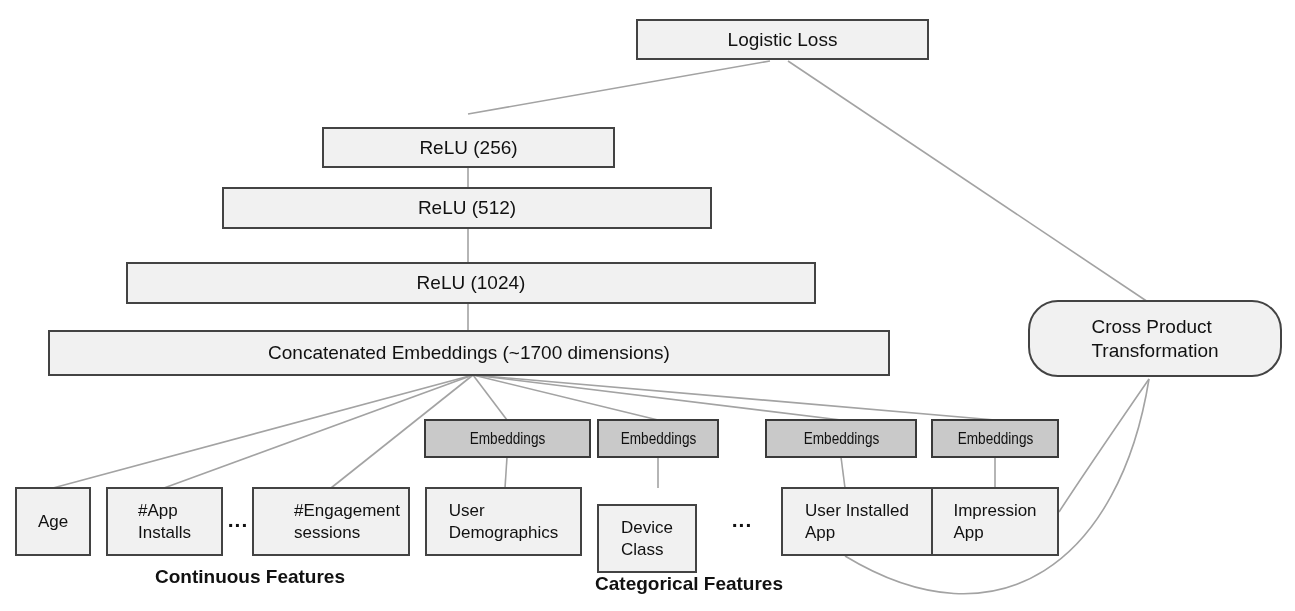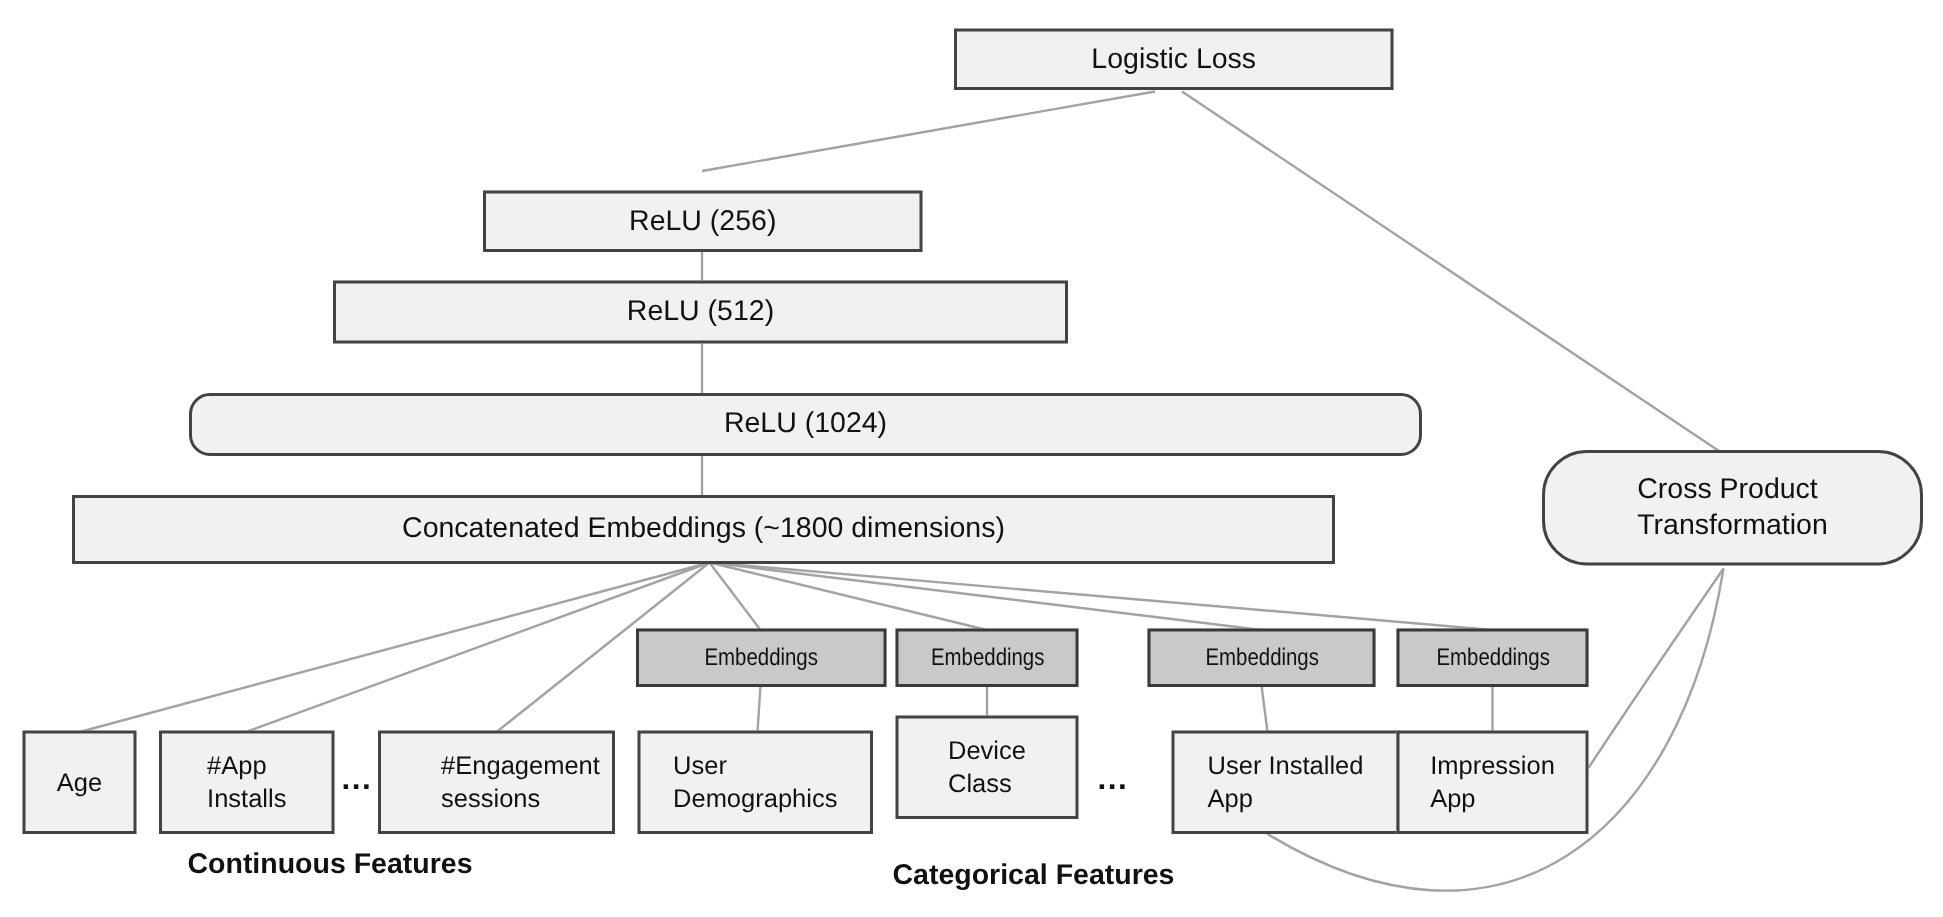--- a/index.html
+++ b/index.html
@@ -69,37 +69,37 @@
     text-align: center;
     display: flex;
     align-items: center;
     justify-content: center;
   }
 
   
   .n-logistic      { left: 636px; top: 19px;  width: 293px; height: 41px; }
   .n-relu256       { left: 322px; top: 113px; width: 293px; height: 41px; margin-top: 14px; }
   .n-relu512       { left: 222px; top: 187px; width: 490px; height: 42px; }
-  .n-relu1024      { left: 126px; top: 262px; width: 822px; height: 42px; border-radius: 14px; }
+  .n-relu1024      { left: 126px; top: 262px; width: 690px; height: 42px; }
   .n-concat        { left: 48px;  top: 330px; width: 842px; height: 46px; }
   .n-cross         { left: 1028px;top: 300px; width: 254px; height: 77px; border-radius: 30px; }
   .n-emb1          { left: 424px; top: 419px; width: 167px; height: 39px; }
   .n-emb2          { left: 597px; top: 419px; width: 122px; height: 39px; }
   .n-emb3          { left: 765px; top: 419px; width: 152px; height: 39px; }
   .n-emb4          { left: 931px; top: 419px; width: 128px; height: 39px; }
   .n-age           { left: 15px;  top: 487px; width: 76px;  height: 69px; }
   .n-appinstalls   { left: 106px; top: 487px; width: 117px; height: 69px; }
   .n-engagement    { left: 252px; top: 487px; width: 158px; height: 69px; padding-left: 32px; }
   .n-userdemo      { left: 425px; top: 487px; width: 157px; height: 69px; }
-  .n-device        { left: 597px; top: 477px; width: 122px; height: 69px; }
+  .n-device        { left: 597px; top: 504px; width: 100px; height: 69px; }
   .n-userinstalled { left: 765px; top: 487px; width: 152px; height: 69px; margin-left: 16px; }
   .n-impression    { left: 931px; top: 487px; width: 128px; height: 69px; }
   .dots-1          { left: 222px; top: 500px; width: 32px;  height: 40px; }
   .dots-2          { left: 723px; top: 500px; width: 38px;  height: 40px; }
-  .lab-continuous  { left: 95px;  top: 566px; width: 250px; }
+  .lab-continuous  { left: 95px;  top: 566px; width: 250px; text-align: right; }
   .lab-categorical { left: 564px; top: 573px; width: 250px; }
 </style>
 </head>
 <body>
 
 <div id="canvas">
 
   <svg id="edges" viewBox="0 0 1295 611" xmlns="http://www.w3.org/2000/svg">
     <path d="M770 61 L468 114"></path>
     <path d="M788 61 L1148 302"></path>
@@ -131,21 +131,21 @@
 
   <div class="node big n-relu512">
     <span class="lbl">ReLU (512)</span>
   </div>
 
   <div class="node big n-relu1024">
     <span class="lbl">ReLU (1024)</span>
   </div>
 
   <div class="node big n-concat">
-    <span class="lbl">Concatenated Embeddings (~1800 dimensions)</span>
+    <span class="lbl">Concatenated Embeddings (~1700 dimensions)</span>
   </div>
 
   <div class="node big n-cross">
     <span class="lbl">Cross Product
 Transformation</span>
   </div>
 
   <div class="node emb n-emb1">
     <span class="lbl">Embeddings</span>
   </div>

